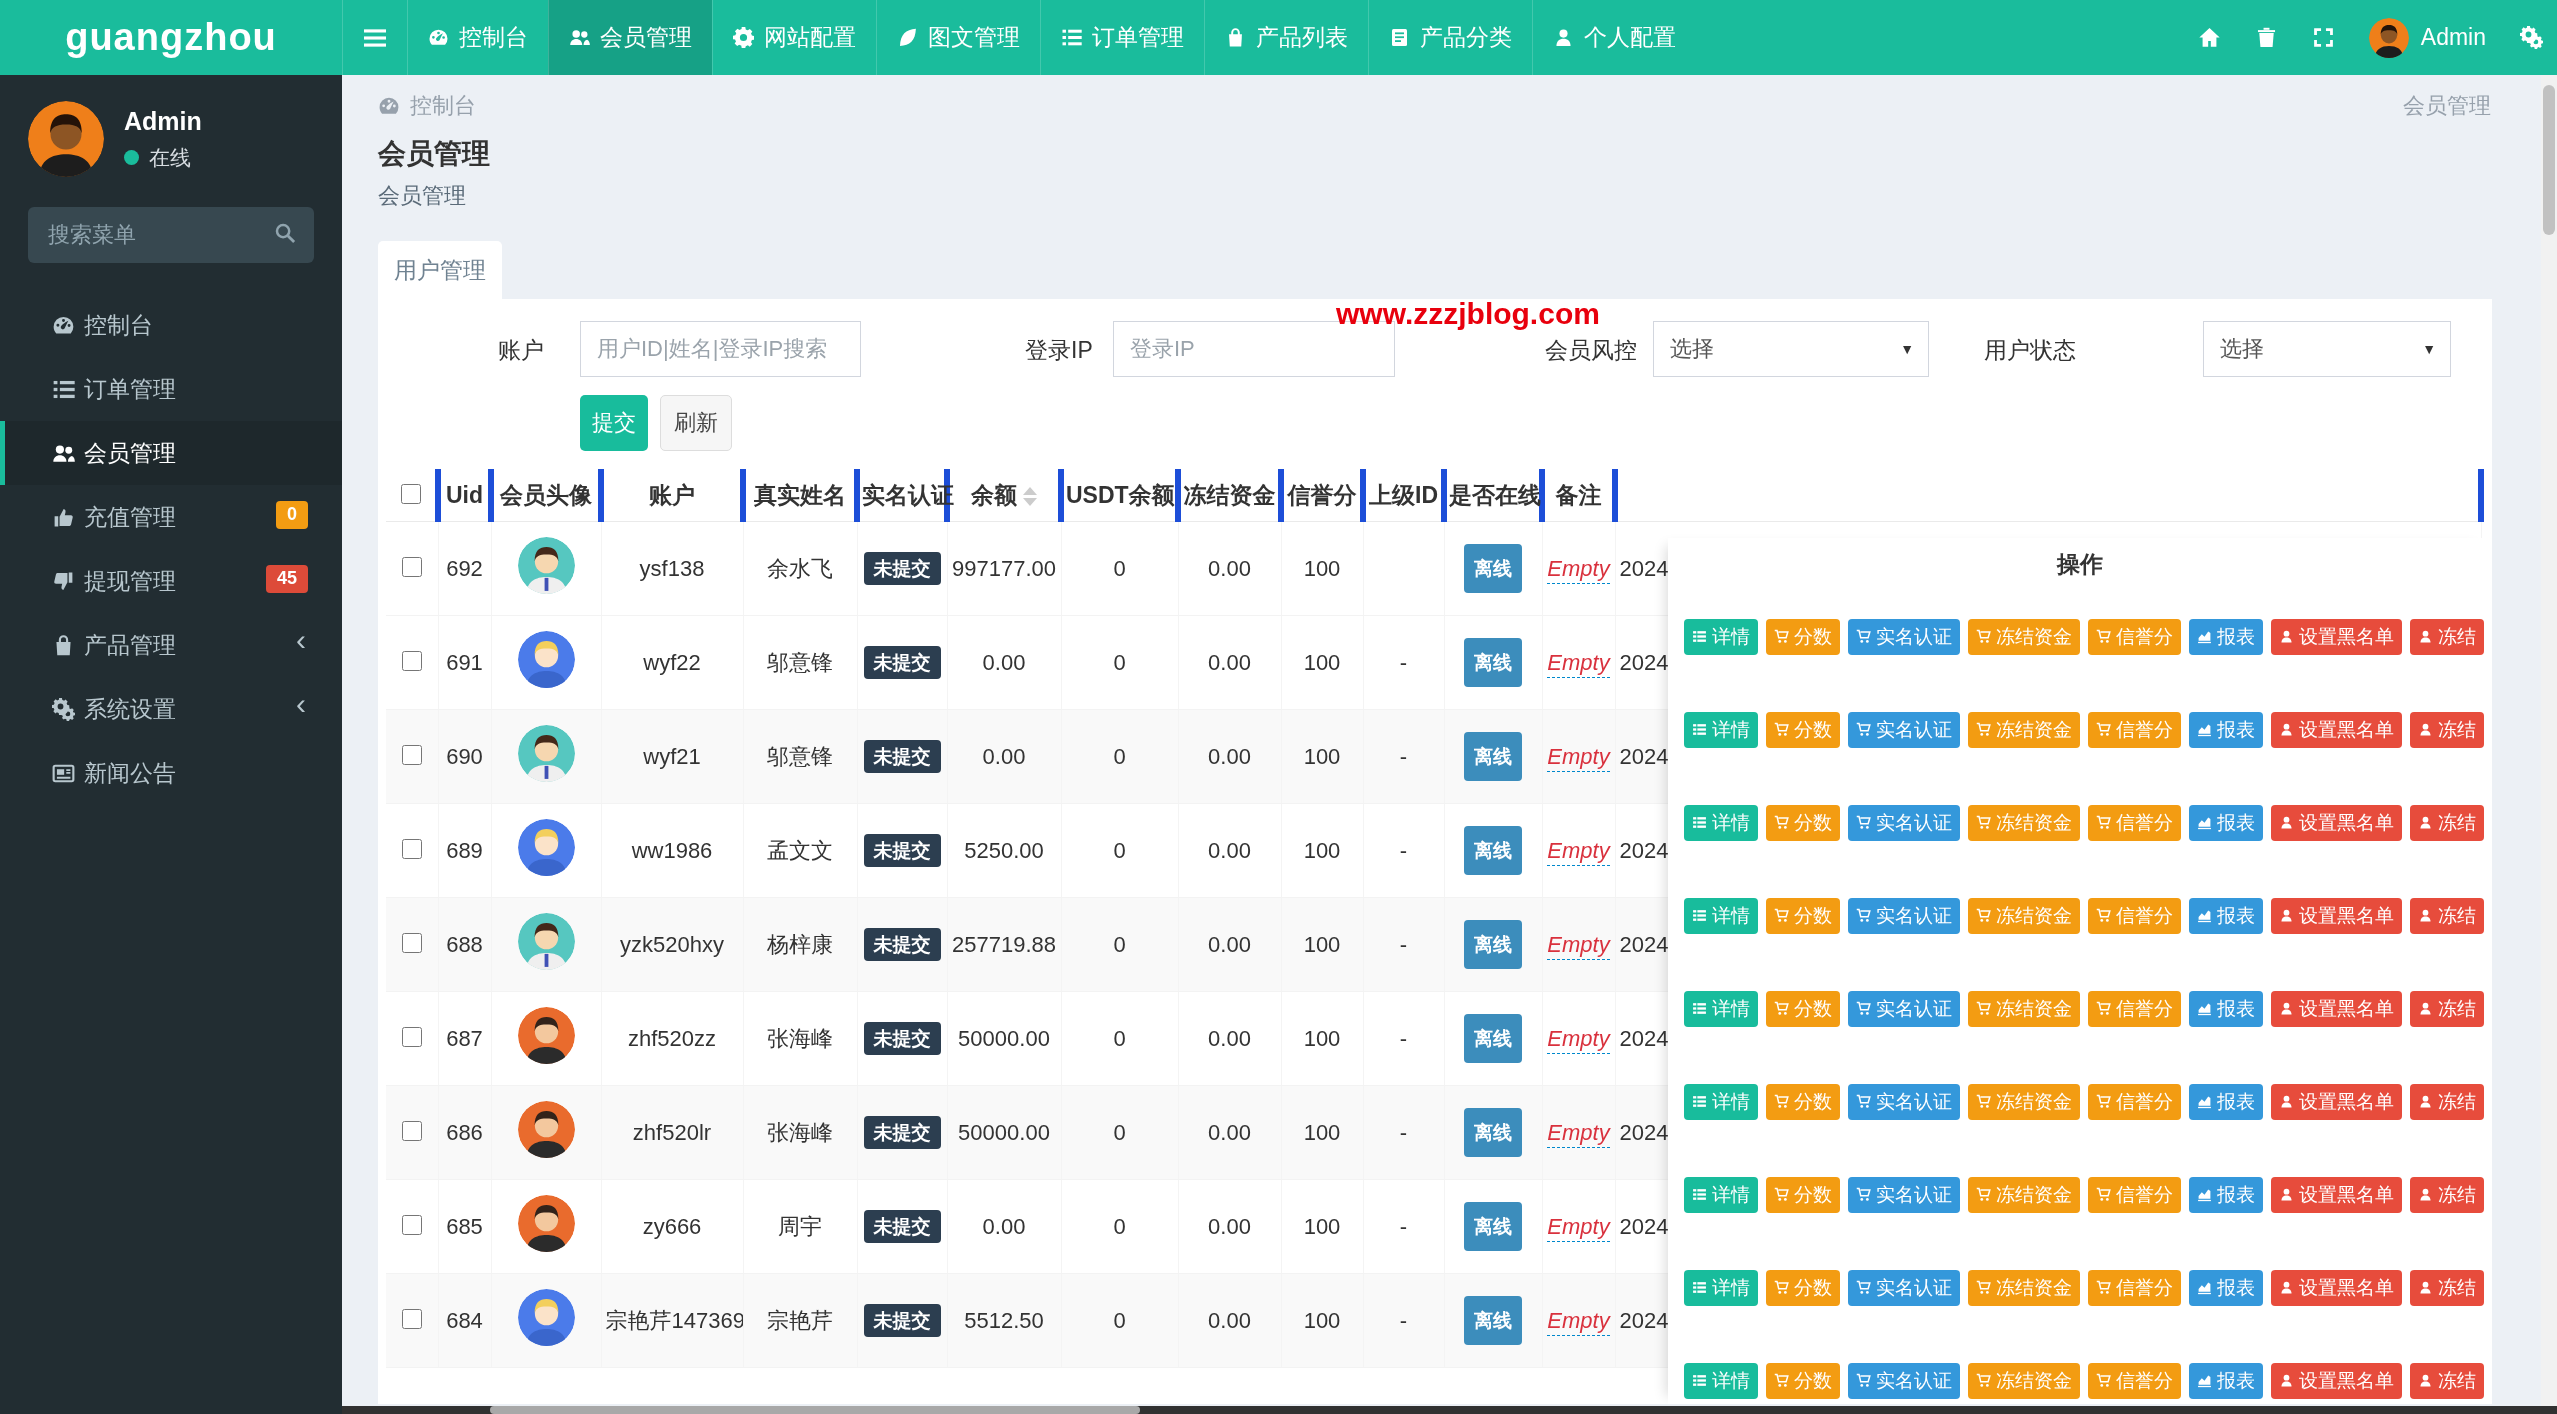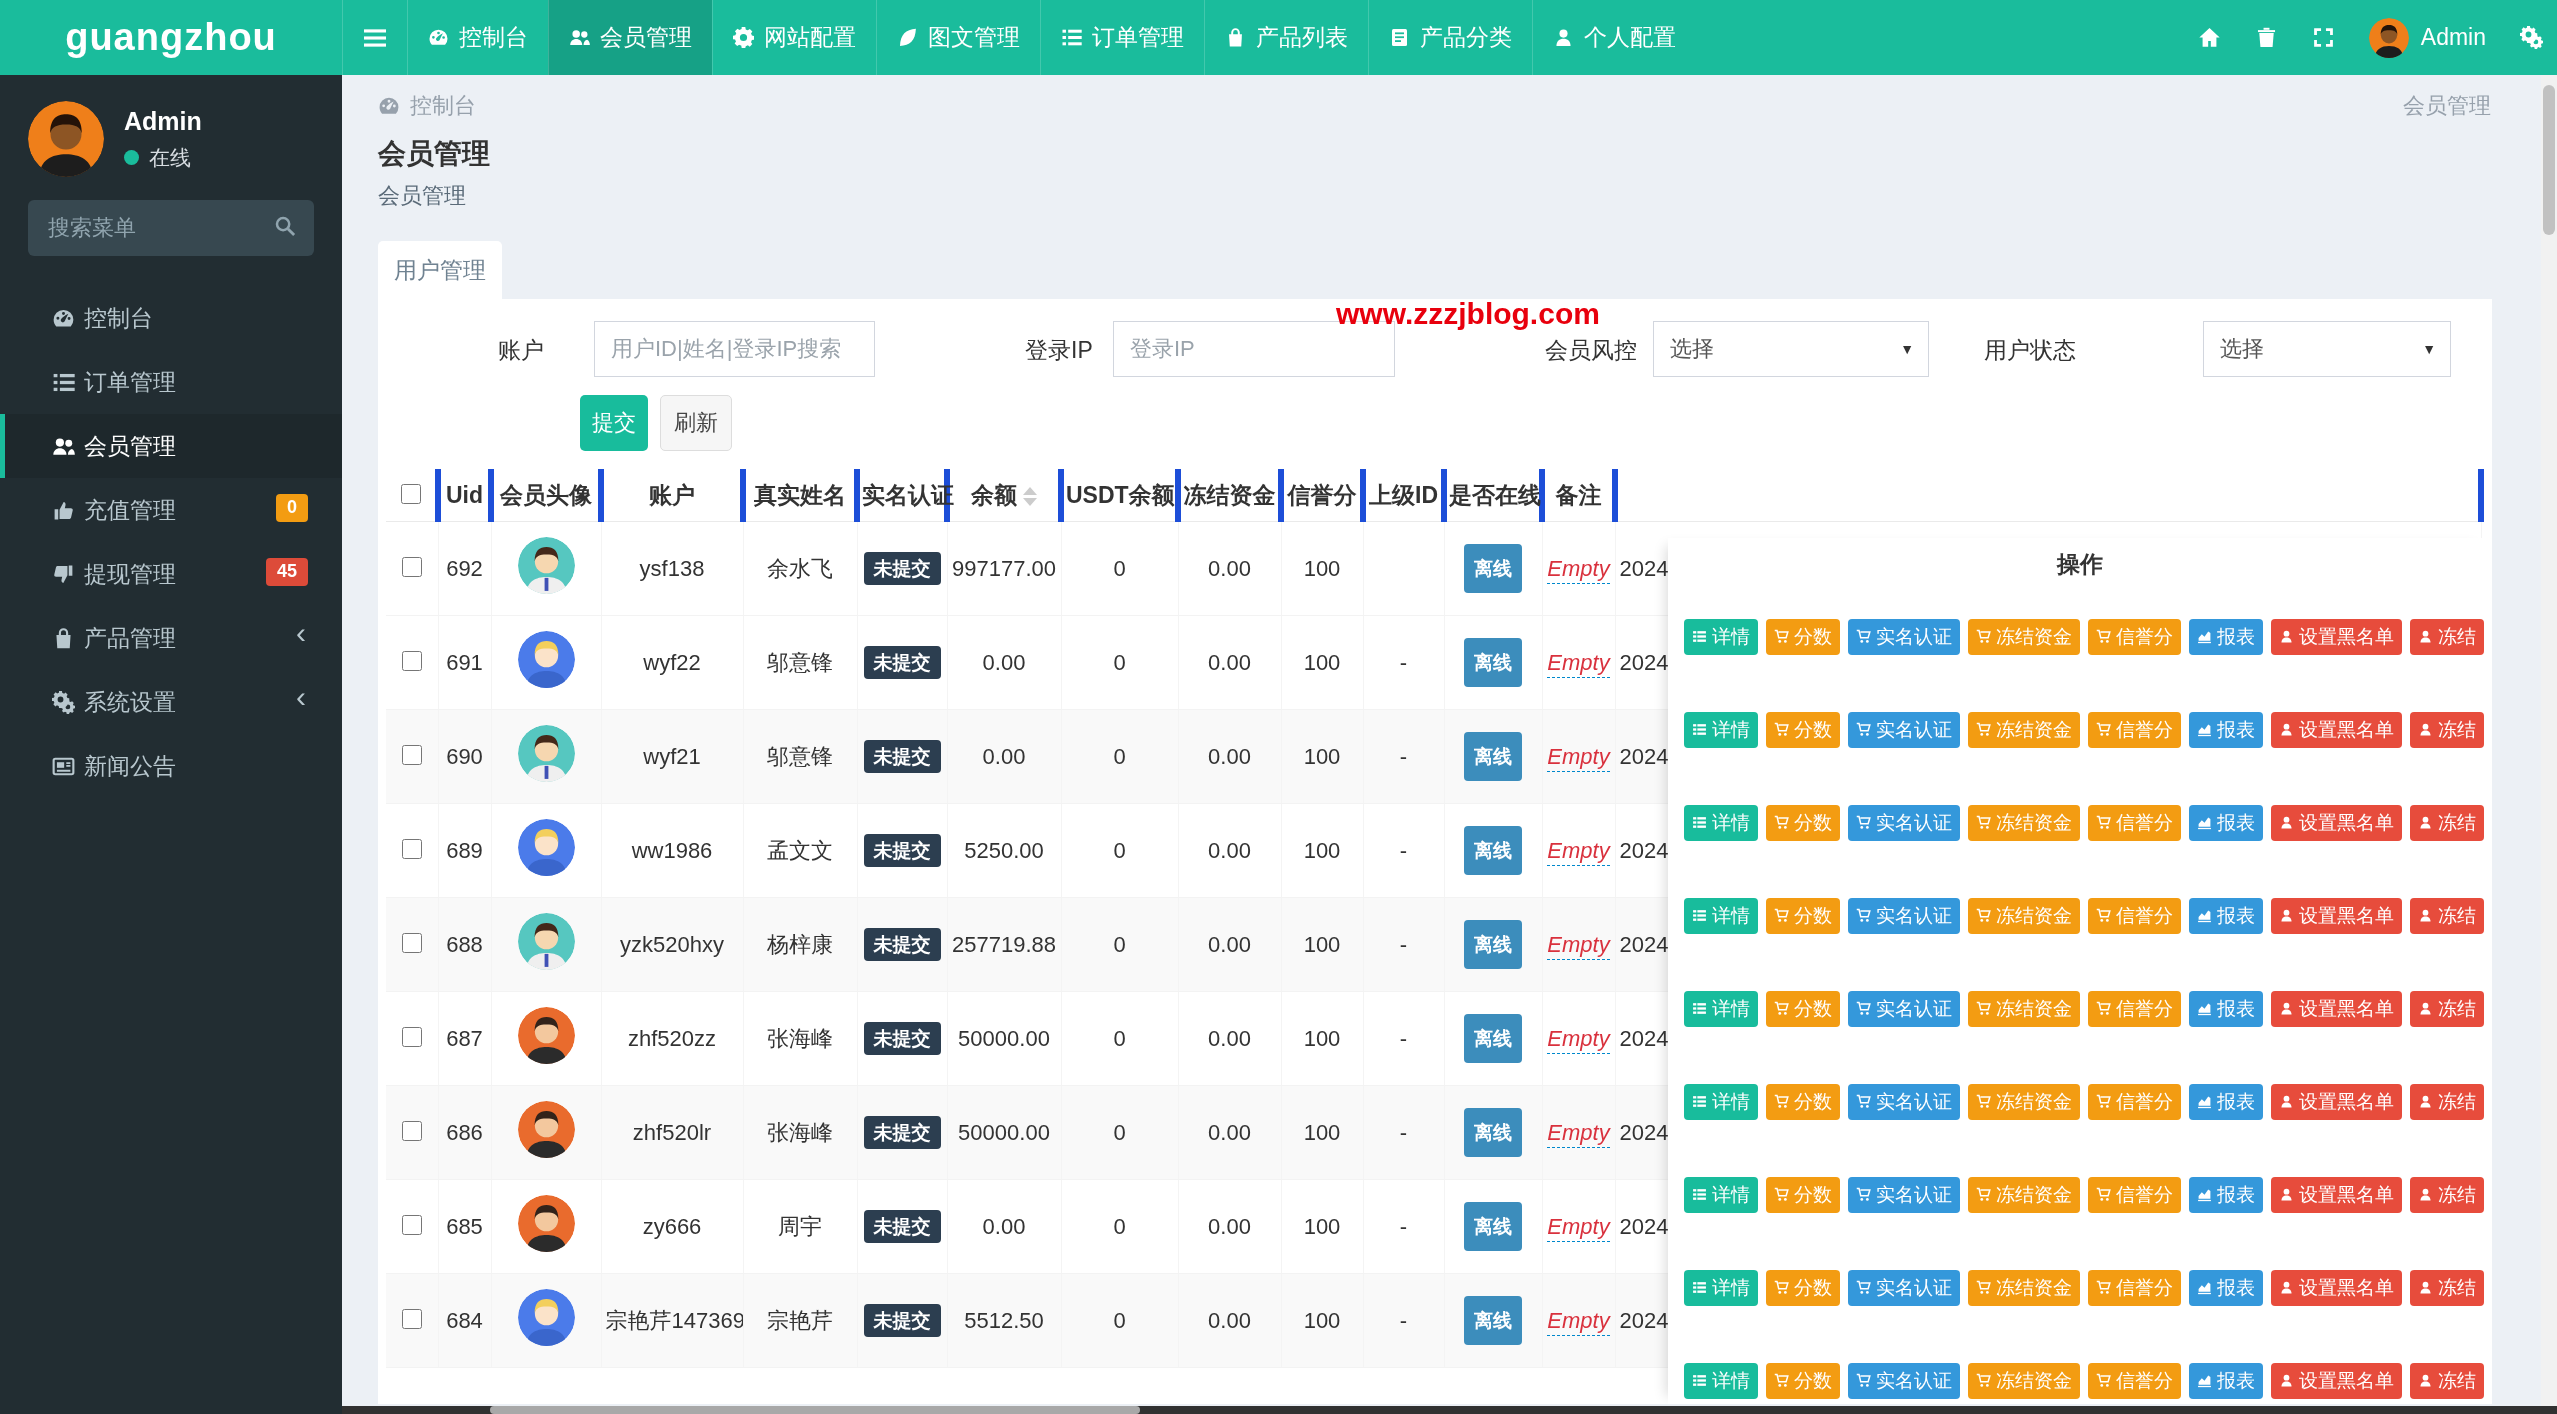--- a/index.html
+++ b/index.html
@@ -18,21 +18,21 @@
   .nav-user{display:flex;align-items:center;gap:12px;font-size:23px;}
   .avatar{display:inline-flex;}
   .avatar svg{display:block;border-radius:50%;}
 
   
   .sidebar{position:absolute;left:0;top:75px;width:342px;bottom:0;background:#222d32;z-index:30;}
   .user-panel{display:flex;align-items:center;gap:20px;padding:26px 28px 18px 28px;}
   .user-name{color:#fff;font-size:25px;font-weight:bold;}
   .user-status{display:flex;align-items:center;gap:10px;color:#d8dde2;font-size:21px;margin-top:8px;}
   .dot{width:15px;height:15px;border-radius:50%;background:#1abc9c;}
-  .side-search{position:relative;margin:5px 28px 30px 28px;}
+  .side-search{position:relative;margin:12px 28px 30px 28px;}
   .side-search input{width:100%;box-sizing:border-box;height:56px;background:#374850;border:none;border-radius:6px;color:#ccc;font-size:22px;padding:0 56px 0 20px;outline:none;font-family:inherit;}
   .side-search input::placeholder{color:#90a4ae;}
   .side-search .ic{position:absolute;right:18px;top:15px;color:#90a4ae;font-size:22px;}
   .menu{list-style:none;margin:0;padding:0;}
   .menu-item{position:relative;display:flex;align-items:center;height:64px;padding-left:37px;color:#b8c7ce;font-size:23px;cursor:pointer;border-left:5px solid transparent;}
   .menu-item .ic{width:42px;font-size:23px;}
   .menu-item.active{background:#1e282c;color:#fff;border-left-color:#1abc9c;}
   .menu-badge{position:absolute;right:34px;top:16px;color:#fff;font-size:18px;font-weight:bold;padding:3px 11px;border-radius:4px;line-height:1.2;}
   .menu-chevron{position:absolute;right:36px;font-size:30px;line-height:1;color:#b8c7ce;top:12px;}
 
@@ -361,21 +361,21 @@
     <div class="page-head">
       <div class="page-title">会员管理</div>
       <div class="page-sub">会员管理</div>
     </div>
     <div class="tab">用户管理</div>
     <div class="watermark">www.zzzjblog.com</div>
 
     <div class="panel">
       <div class="filter-row">
         <span class="flabel" style="left:120px">账户</span>
-        <input class="txt-input" style="left: 216px; width: 281px;" placeholder="用户ID|姓名|登录IP搜索">
+        <input class="txt-input" style="left: 202px; width: 281px;" placeholder="用户ID|姓名|登录IP搜索">
         <span class="flabel" style="left:647px">登录IP</span>
         <input class="txt-input" style="left: 735px; width: 282px;" placeholder="登录IP">
         <span class="flabel" style="left:1167px">会员风控</span>
         <div class="select" style="left:1275px;width:276px">
             <span>选择</span>
             <span class="caret">▼</span>
           </div>
         <span class="flabel" style="left:1606px">用户状态</span>
         <div class="select" style="left:1825px;width:248px">
             <span>选择</span>

